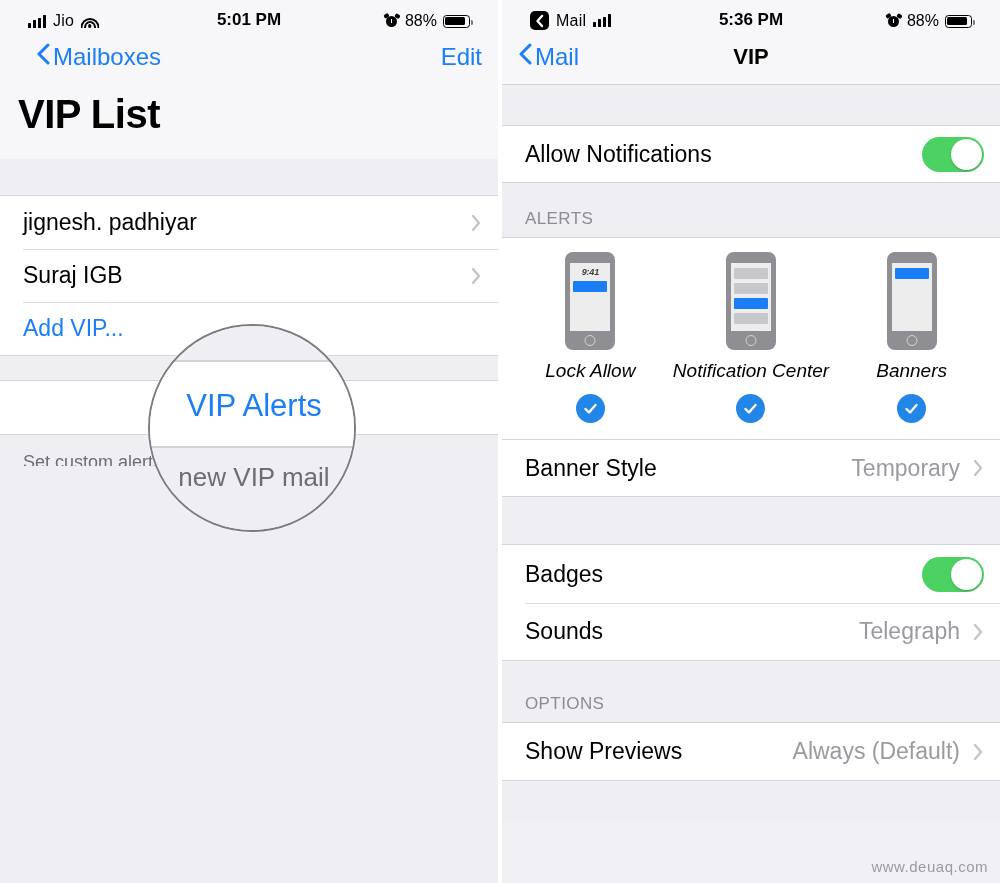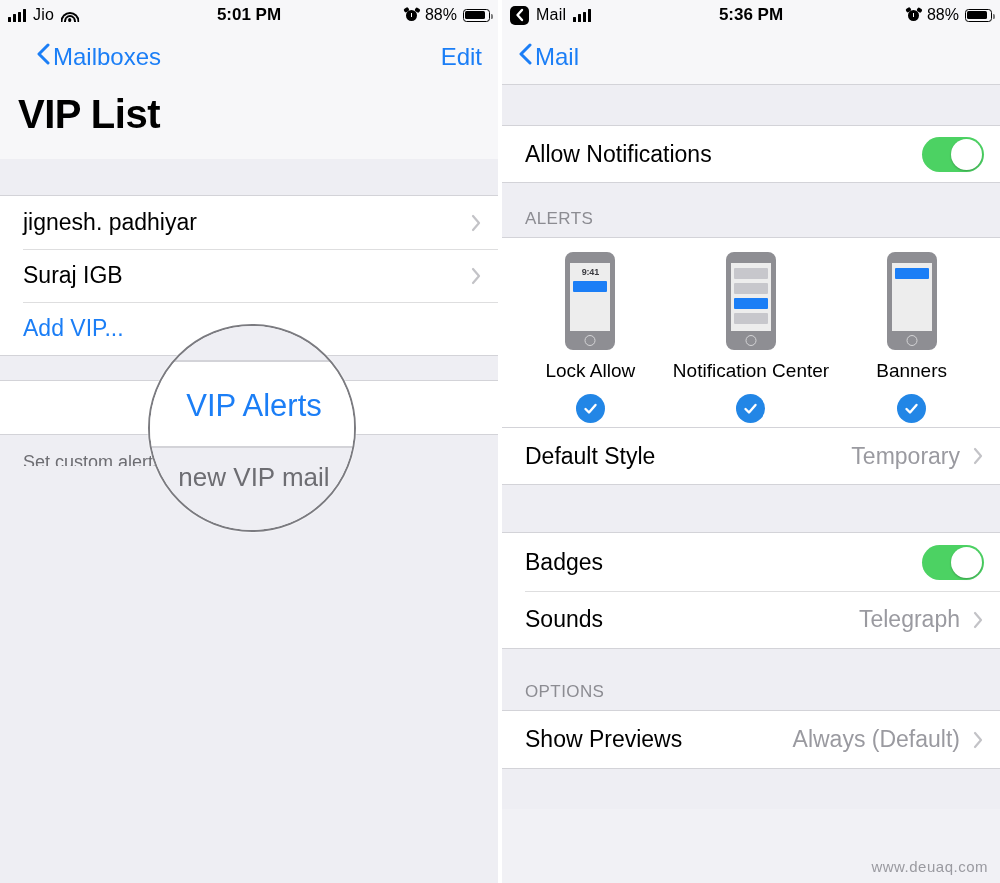--- a/index.html
+++ b/index.html
@@ -12,21 +12,21 @@
     -webkit-font-smoothing:antialiased;
   }
   .screens{position:relative;width:1000px;height:883px;display:flex;}
   .phone{position:relative;width:500px;height:883px;background:#f1f1f5;overflow:hidden;}
   .phone.left{border-right:2px solid #ffffff;}
   .phone.right{border-left:2px solid #ffffff;}
 
   
   .statusbar{
     position:relative;height:30px;background:#f7f7f9;
-    display:flex;align-items:center;padding:0 8px;
+    display:flex;align-items:flex-end;padding:0 28px;
     font-size:17px;font-weight:bold;color:#000;
   }
   .sb-left{display:flex;align-items:center;gap:7px;flex:1;}
   .sb-center{position:absolute;left:0;right:0;text-align:center;font-size:17px;font-weight:bold;pointer-events:none;}
   .sb-right{display:flex;align-items:center;gap:6px;flex:1;justify-content:flex-end;z-index:2;}
   .sb-carrier{font-size:16px;font-weight:normal;letter-spacing:.2px;}
   .sb-pct{font-size:16px;font-weight:normal;}
 
   .bars{display:flex;align-items:flex-end;gap:2px;height:13px;}
   .bars i{display:block;width:3px;background:#000;border-radius:.5px;}
@@ -91,21 +91,21 @@
   .sechead{padding:26px 23px 8px;color:#8c8c92;font-size:17px;letter-spacing:.4px;background:#eeeef3;}
   .spacer{background:#eeeef3;}
 
   
   .toggle{width:62px;height:35px;border-radius:18px;background:#4cd263;position:relative;flex:0 0 auto;cursor:pointer;}
   .toggle .knob{position:absolute;top:2px;right:2px;width:31px;height:31px;border-radius:50%;background:#fff;
     box-shadow:0 1px 2px rgba(0,0,0,.25);}
 
   
   .alertstyles{background:#fff;display:flex;justify-content:space-around;align-items:flex-start;
-    padding:14px 8px 4px;border-bottom:1px solid #d3d3d8;}
+    padding:14px 8px 16px;border-bottom:1px solid #d3d3d8;font-style:italic;}
   .alertopt{display:flex;flex-direction:column;align-items:center;width:150px;cursor:pointer;}
   .mock{width:50px;height:98px;background:#8e8e93;border-radius:8px;padding:0;position:relative;
     display:flex;flex-direction:column;align-items:center;}
   .mock .screen{width:40px;margin-top:11px;height:68px;background:#ededed;position:relative;overflow:hidden;}
   .mock .home{position:absolute;bottom:4px;left:50%;transform:translateX(-50%);
     width:11px;height:11px;border-radius:50%;border:1.4px solid #d4d4d6;box-sizing:border-box;}
   .mock .time{font-size:9px;color:#3b3b40;text-align:center;margin-top:4px;font-weight:bold;letter-spacing:-.2px;}
   .mock .bar{height:11px;margin:4px 3px 0;border-radius:1px;background:#c7c7cc;}
   .mock .bar.blue{background:#1b7ef6;}
   .mock .bar.top{margin-top:5px;}
@@ -277,20 +277,21 @@
 
     <div class="navbar">
       <div class="nav-back">
         <span class="chev">
           <svg width="14" height="24" viewBox="0 0 14 24">
               <polyline points="12,3 3,12 12,21" fill="none" stroke="#1b7ef6" stroke-width="3" stroke-linecap="round" stroke-linejoin="round"></polyline>
             </svg>
         </span>
         <span>Mail</span>
       </div>
+      <div class="nav-title">VIP</div>
     </div>
 
     <div class="spacer" style="height:40px"></div>
 
     <div class="group">
       <div class="row" style="height:56px">
         <span class="label">Allow Notifications</span>
         <span class="toggle">
             <span class="knob"></span>
           </span>
@@ -345,21 +346,21 @@
         <div class="check">
           <svg width="17" height="17" viewBox="0 0 17 17">
               <polyline points="3.5,9 7,12.5 13.5,5" fill="none" stroke="#fff" stroke-width="2.4" stroke-linecap="round" stroke-linejoin="round"></polyline>
             </svg>
         </div>
       </div>
     </div>
 
     <div class="group" style="border-top:none">
       <div class="row" style="height:56px">
-        <span class="label">Default Style</span>
+        <span class="label">Banner Style</span>
         <span class="value">Temporary</span>
         <span class="chevron-right">
           <svg width="12" height="20" viewBox="0 0 12 20">
               <polyline points="3,3 9,10 3,17" fill="none" stroke="#c3c3c7" stroke-width="2.2" stroke-linecap="round" stroke-linejoin="round"></polyline>
             </svg>
         </span>
       </div>
     </div>
 
     <div class="spacer" style="height:47px"></div>

